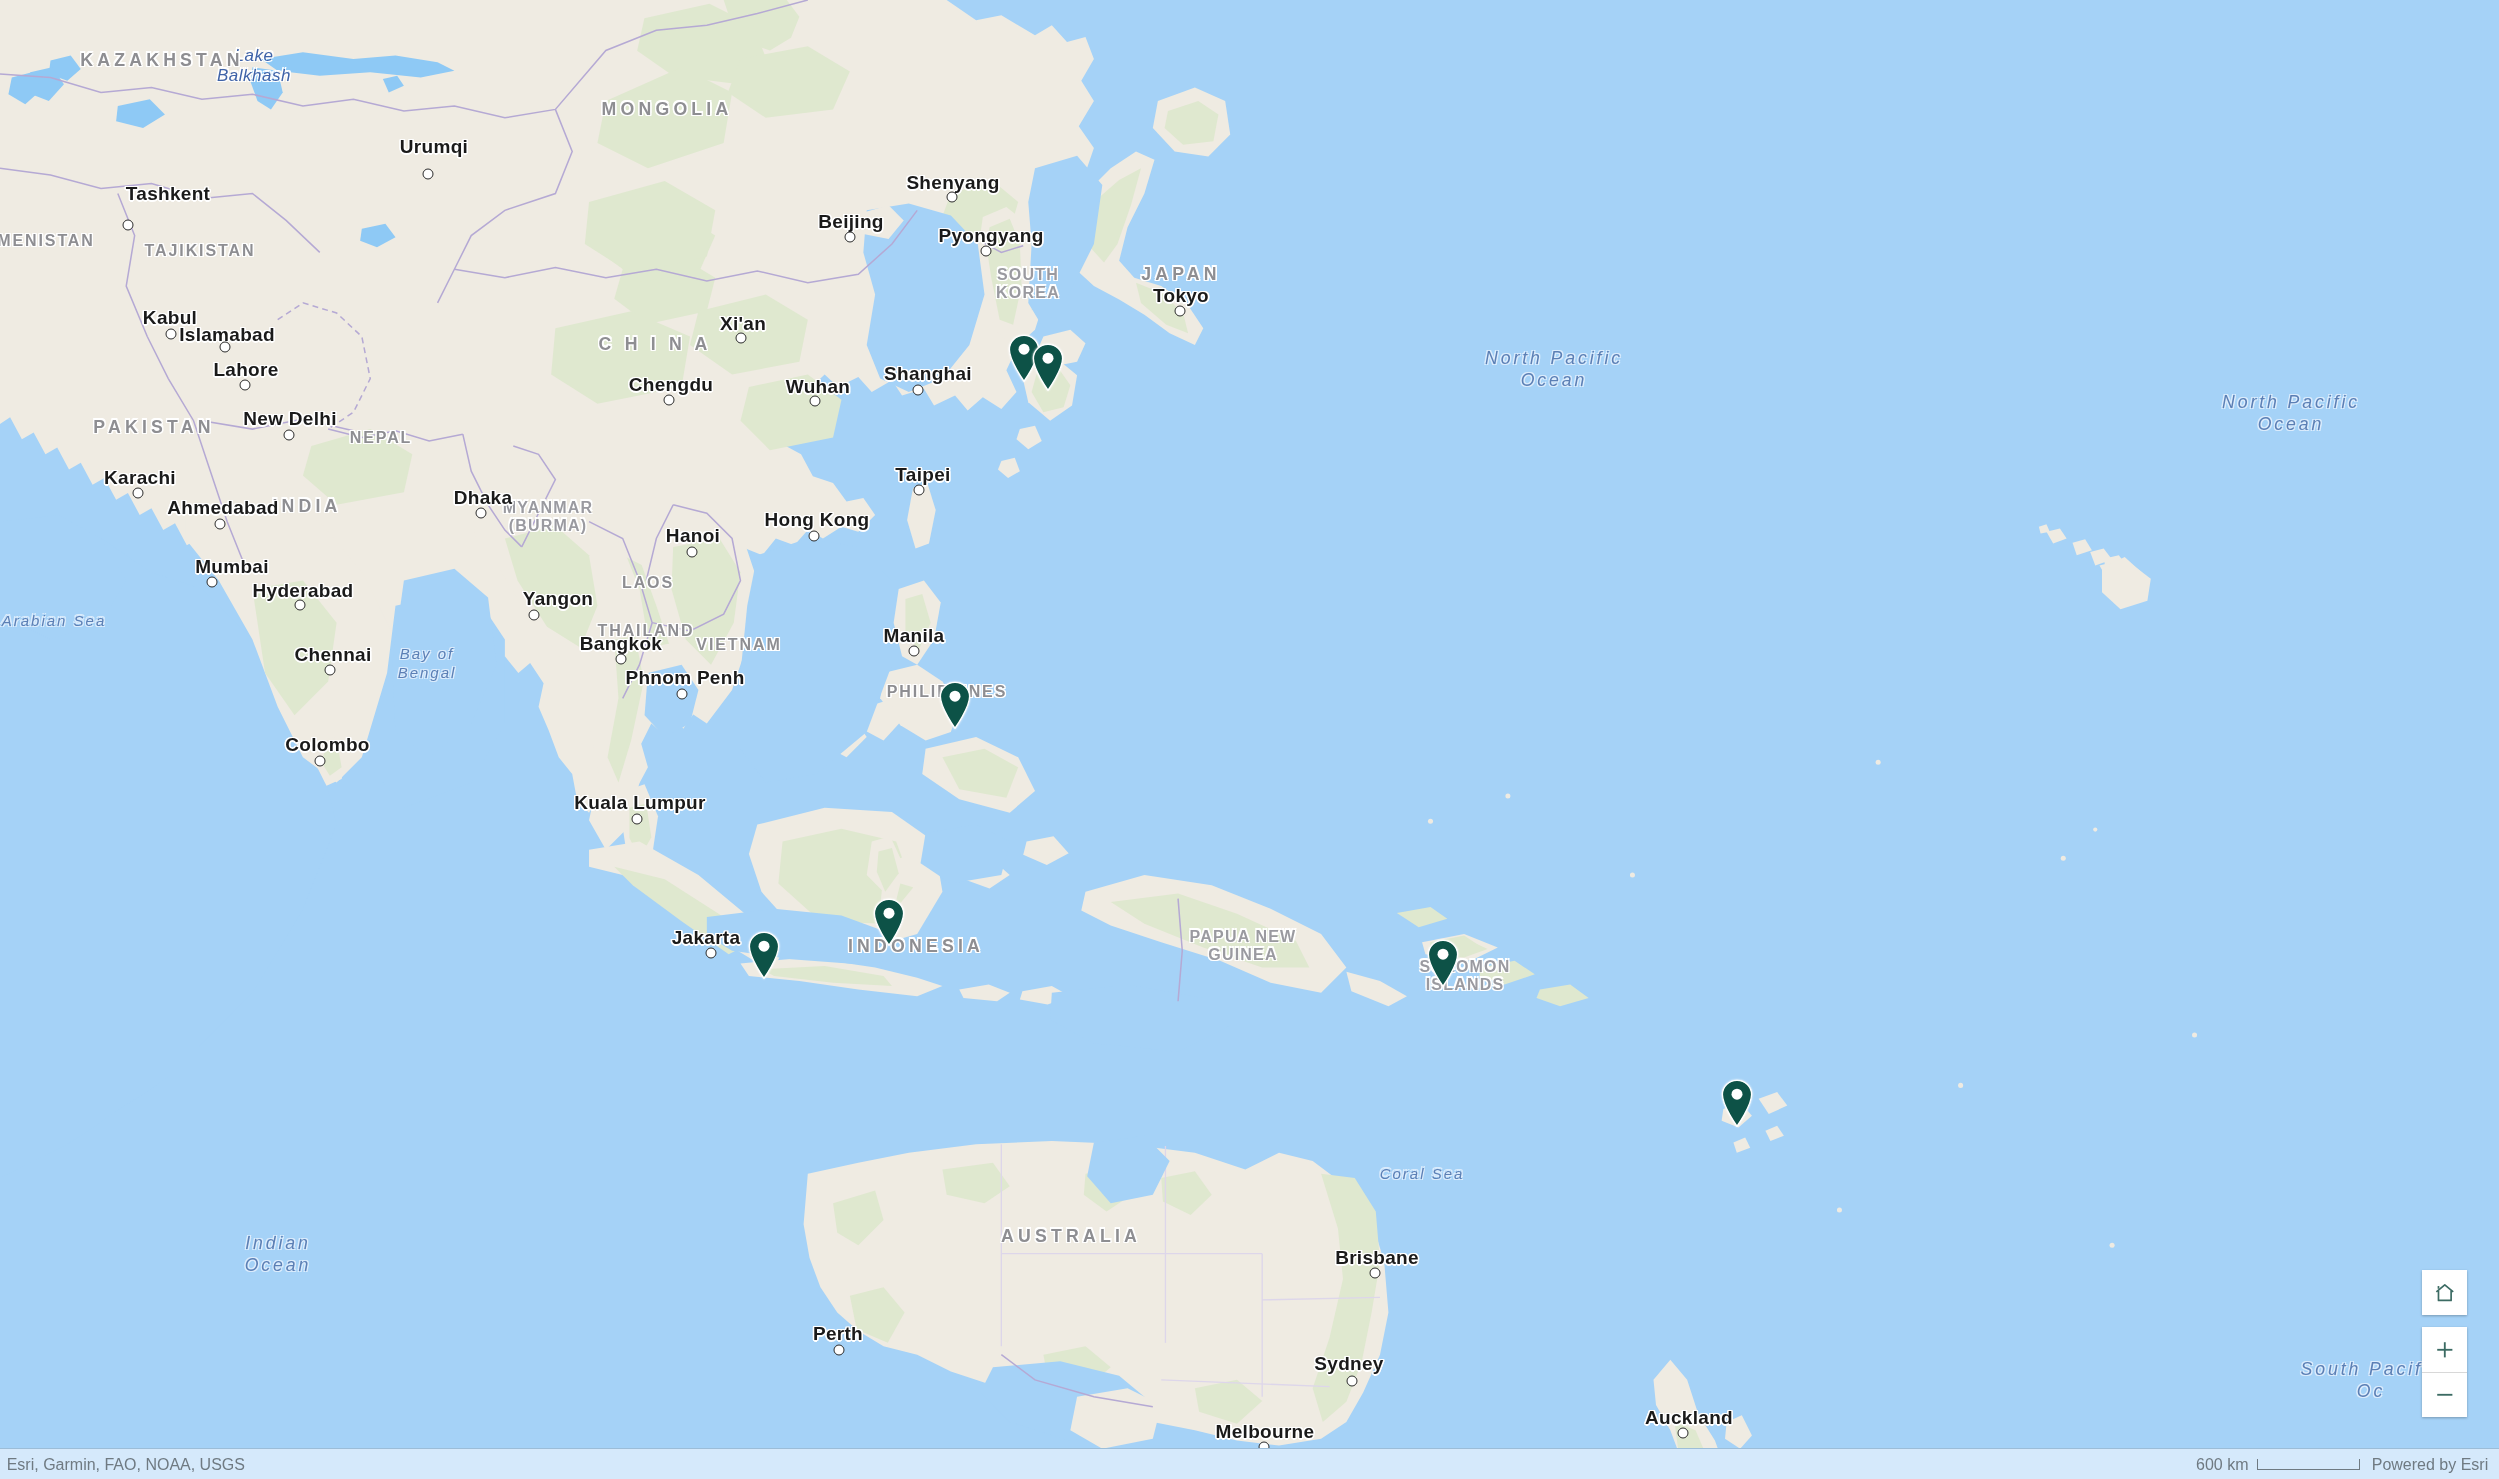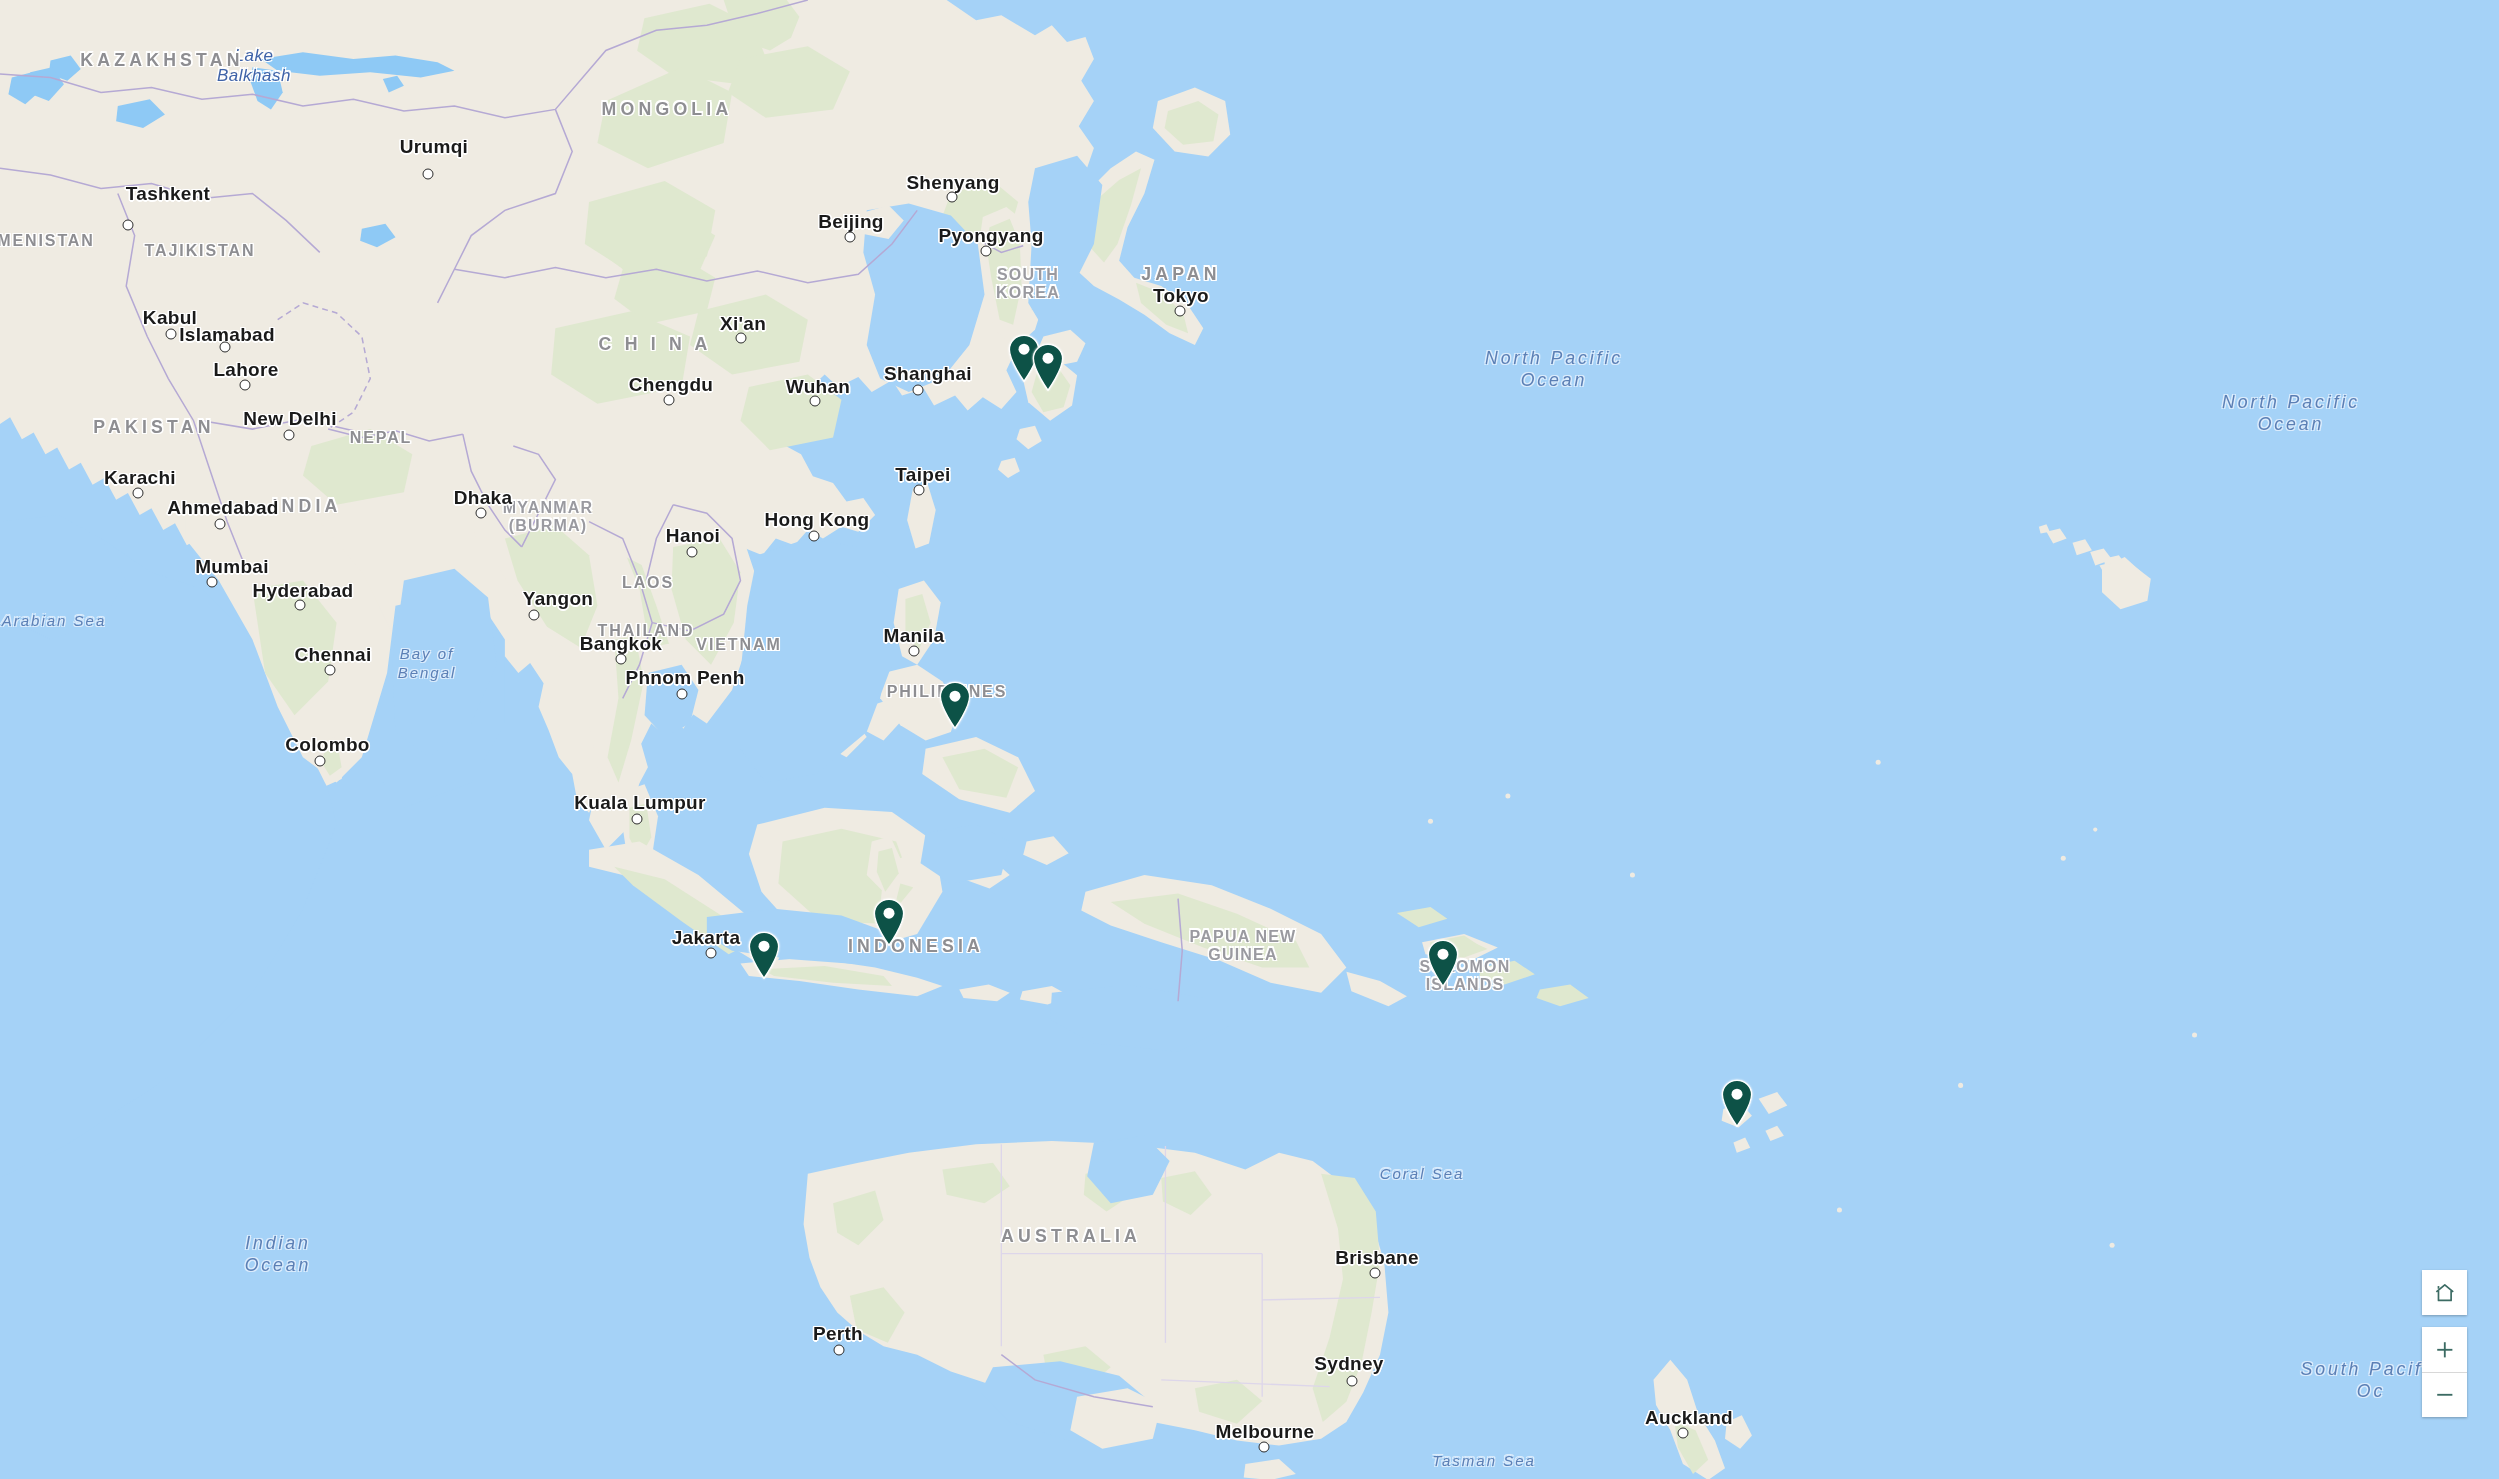--- a/index.html
+++ b/index.html
@@ -652,15 +652,25 @@
       <button class="ctrl-btn">
         <span>
           <svg width="23.6" height="23.6" viewBox="0 0 28 28" stroke="#3c6b63" stroke-width="2.2">
             <path d="M5 14 H23"></path>
           </svg>
         </span>
       </button>
     </div>
   </div>
 
+  <div id="attrib-bar">
+    <div id="attrib-left">Esri, Garmin, FAO, NOAA, USGS</div>
+    <div id="attrib-right">
+      <div class="scalebar-wrap">
+        <span>600 km</span>
+        <span class="scalebar"></span>
+      </div>
+      <div id="powered-by">Powered by Esri</div>
+    </div>
+  </div>
 
 </div>
 
 
 </body></html>

